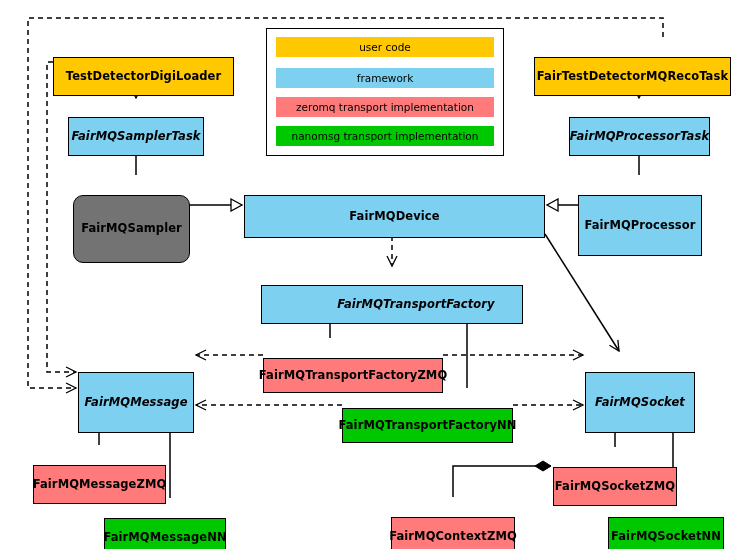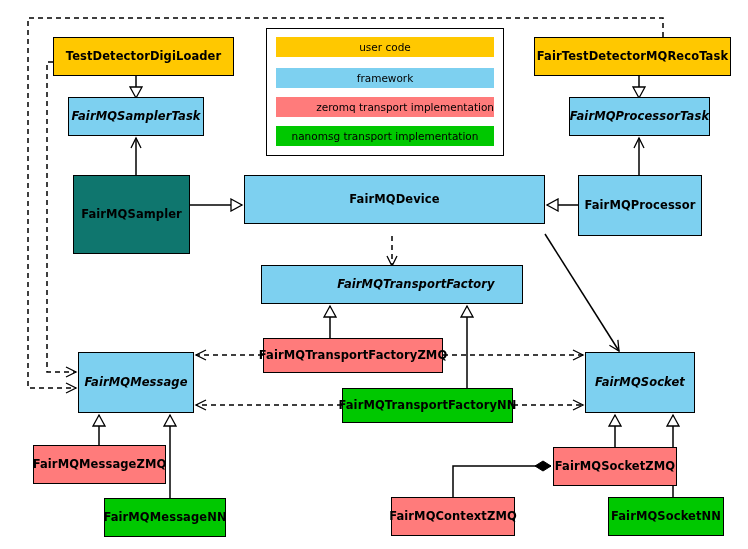--- a/index.html
+++ b/index.html
@@ -16,20 +16,21 @@
     box-sizing:border-box;
     border:1.6px solid #000000;
     display:flex;align-items:center;justify-content:center;
     text-align:center;
     font-size:11.5px;
     font-weight:bold;
     color:#000000;
     line-height:1.15;
     letter-spacing:0.1px;
     z-index:3;
+    margin-top:20px;
   }
   .node.abstract{font-style:italic;}
   .legend-box{
     position:absolute;
     box-sizing:border-box;
     background:#ffffff;
     border:1.6px solid #000000;
     z-index:4;
     padding:0;
   }
@@ -108,21 +109,21 @@
     </g>
   </svg>
 
   <div class="legend-box" style="left:266px;top:28px;width:238px;height:128px;">
     <div class="legend-row" style="left:9px;top:8px;width:218px;height:20px;background:#FFC800;">
       <span>user code</span>
     </div>
     <div class="legend-row" style="left:9px;top:39px;width:218px;height:20px;background:#7DD0F0;">
       <span>framework</span>
     </div>
-    <div class="legend-row" style="left:9px;top:68px;width:218px;height:20px;background:#FF7B7B;justify-content:flex-end;">
+    <div class="legend-row" style="left:9px;top:68px;width:218px;height:20px;background:#FF7B7B;">
       <span>zeromq transport implementation</span>
     </div>
     <div class="legend-row" style="left:9px;top:97px;width:218px;height:20px;background:#00C800;">
       <span>nanomsg transport implementation</span>
     </div>
   </div>
 
   <div class="node" style="left:53px;top:37px;width:181px;height:39px;background:#FFC800;">
     <span>TestDetectorDigiLoader</span>
   </div>
@@ -132,25 +133,25 @@
   </div>
 
   <div class="node abstract" style="left:569px;top:97px;width:141px;height:39px;background:#7DD0F0;">
     <span>FairMQProcessorTask</span>
   </div>
 
   <div class="node abstract" style="left:68px;top:97px;width:136px;height:39px;background:#7DD0F0;">
     <span>FairMQSamplerTask</span>
   </div>
 
-  <div class="node" style="left:73px;top:175px;width:117px;height:79px;background:#0f766e;">
+  <div class="node" style="left:73px;top:175px;width:117px;height:68px;background:#737373;border-radius:10px;">
     <span>FairMQSampler</span>
   </div>
 
-  <div class="node" style="left:244px;top:175px;width:301px;height:49px;background:#7DD0F0;">
+  <div class="node" style="left:244px;top:175px;width:301px;height:43px;background:#7DD0F0;">
     <span>FairMQDevice</span>
   </div>
 
   <div class="node" style="left:578px;top:175px;width:124px;height:61px;background:#7DD0F0;">
     <span>FairMQProcessor</span>
   </div>
 
   <div class="node abstract" style="left:261px;top:265px;width:262px;height:39px;background:#7DD0F0;padding-left:48px;">
     <span>FairMQTransportFactory</span>
   </div>

